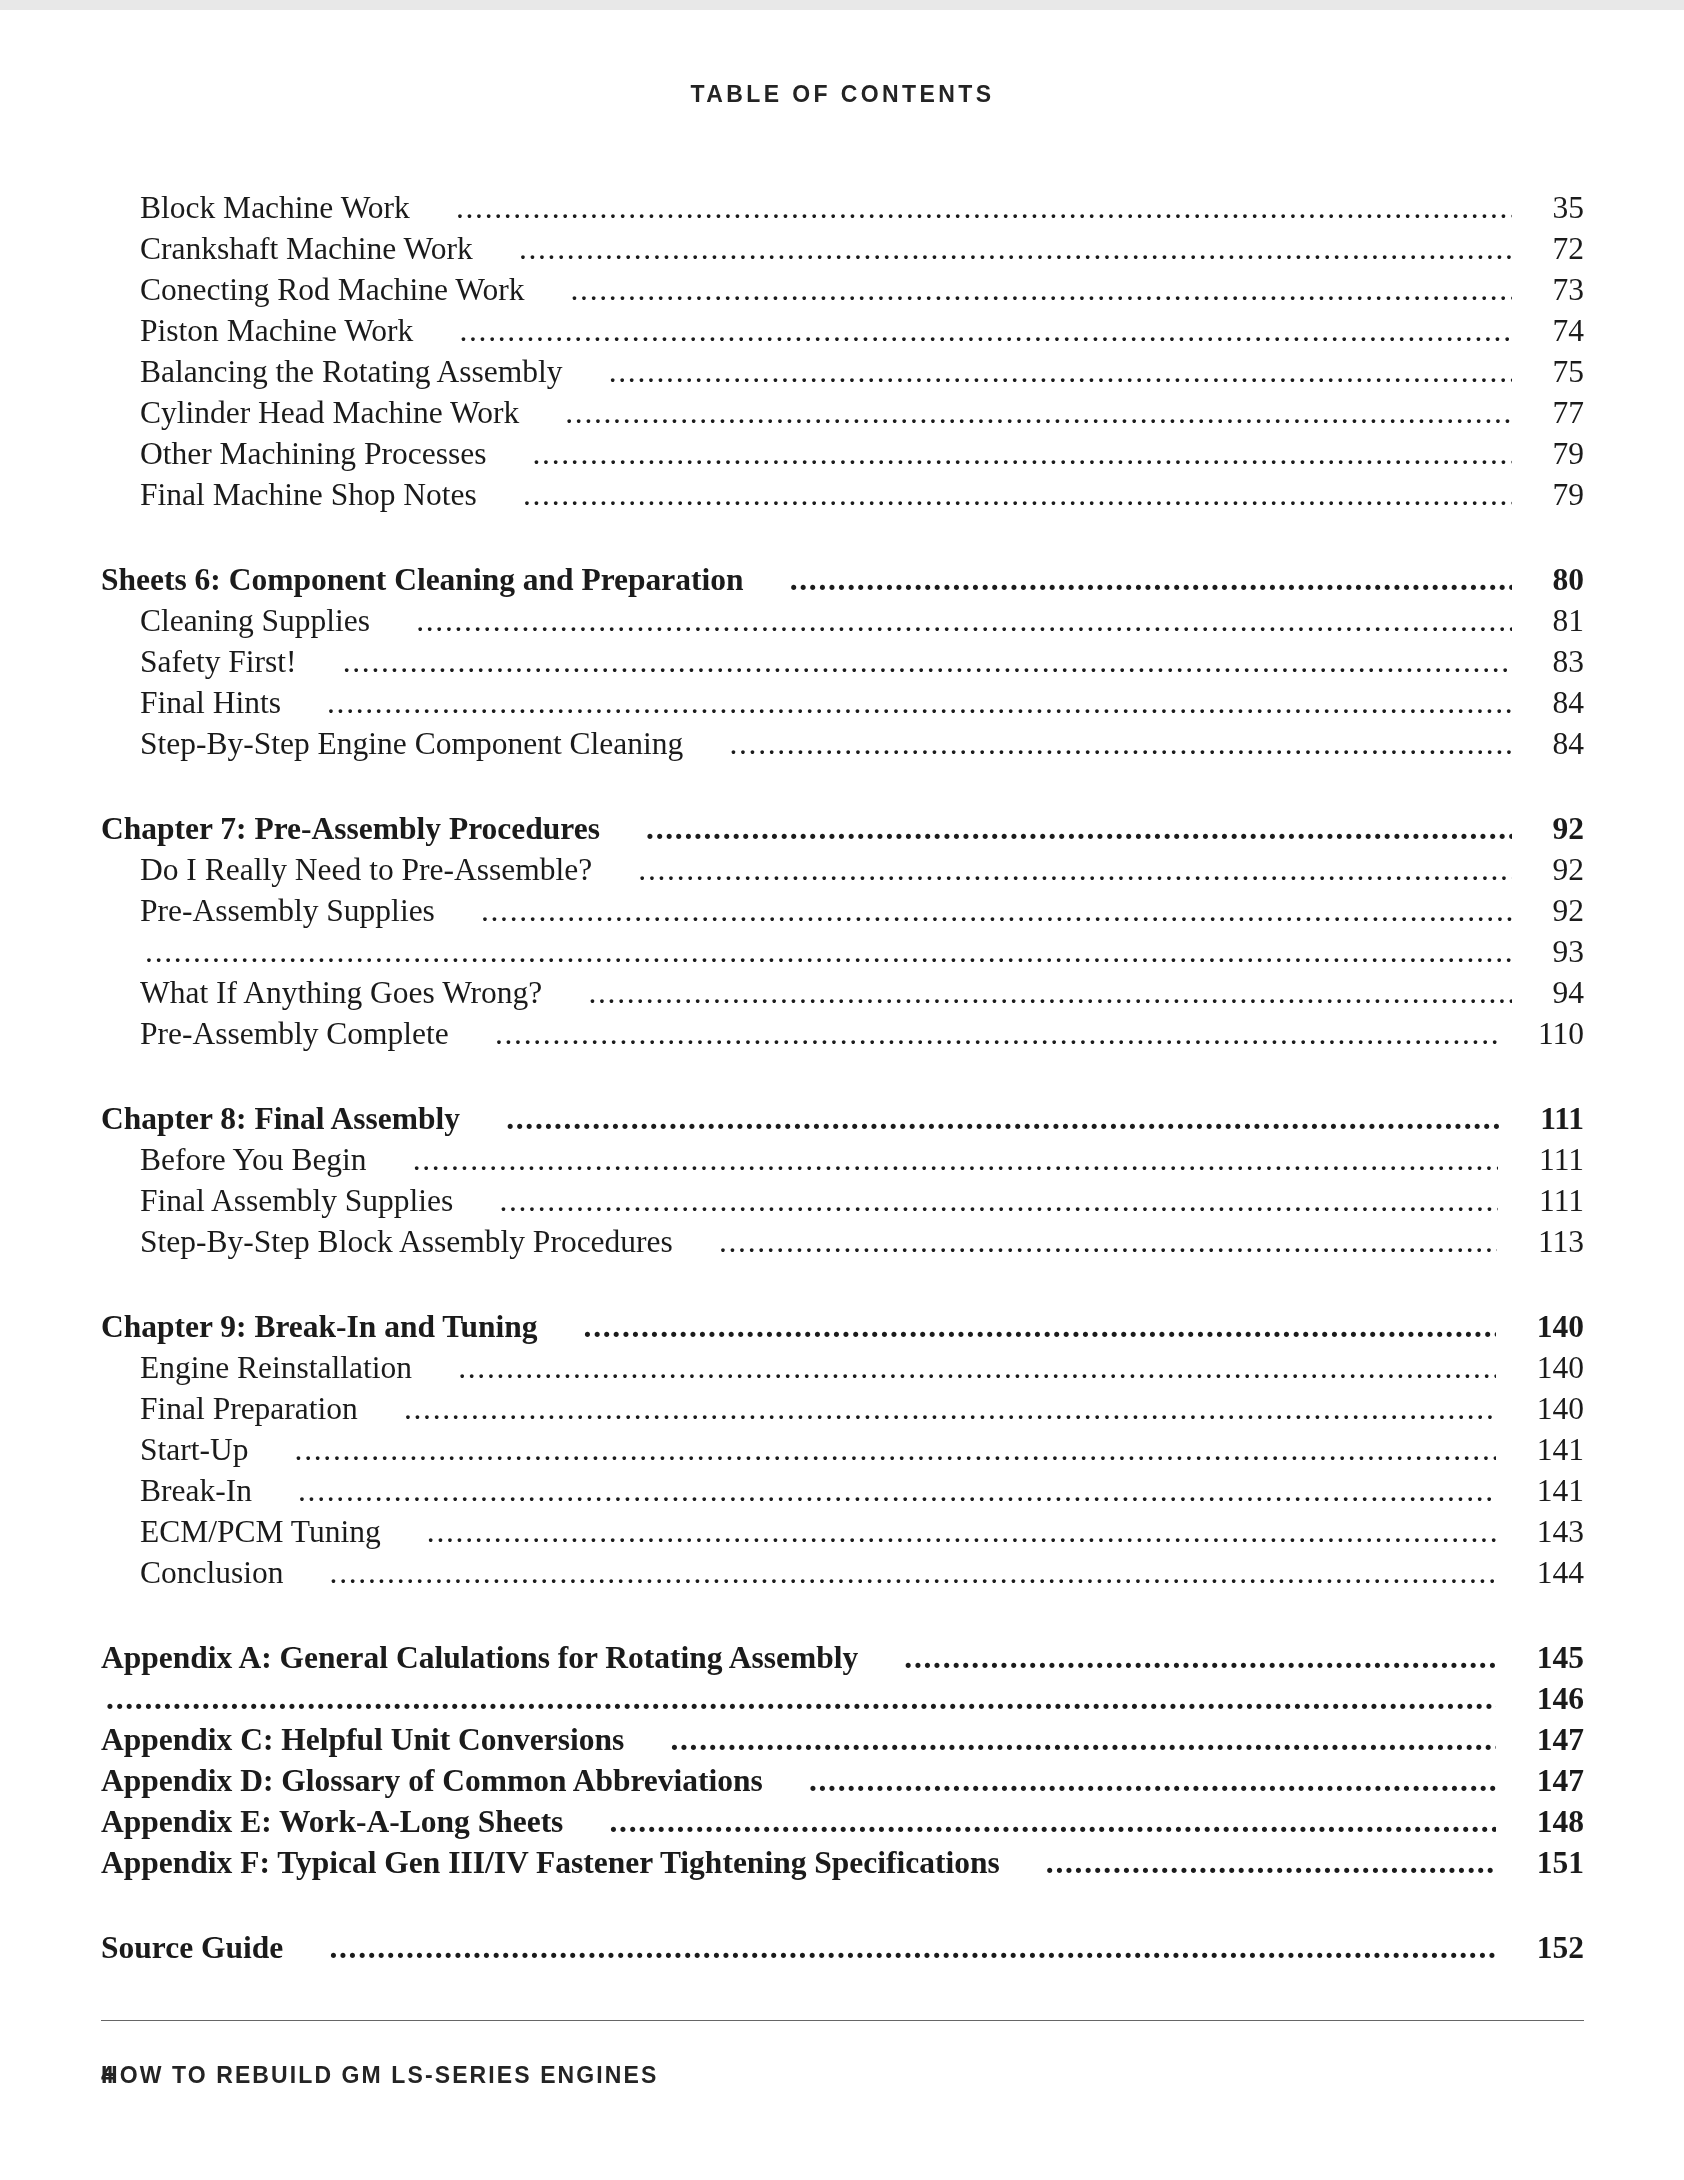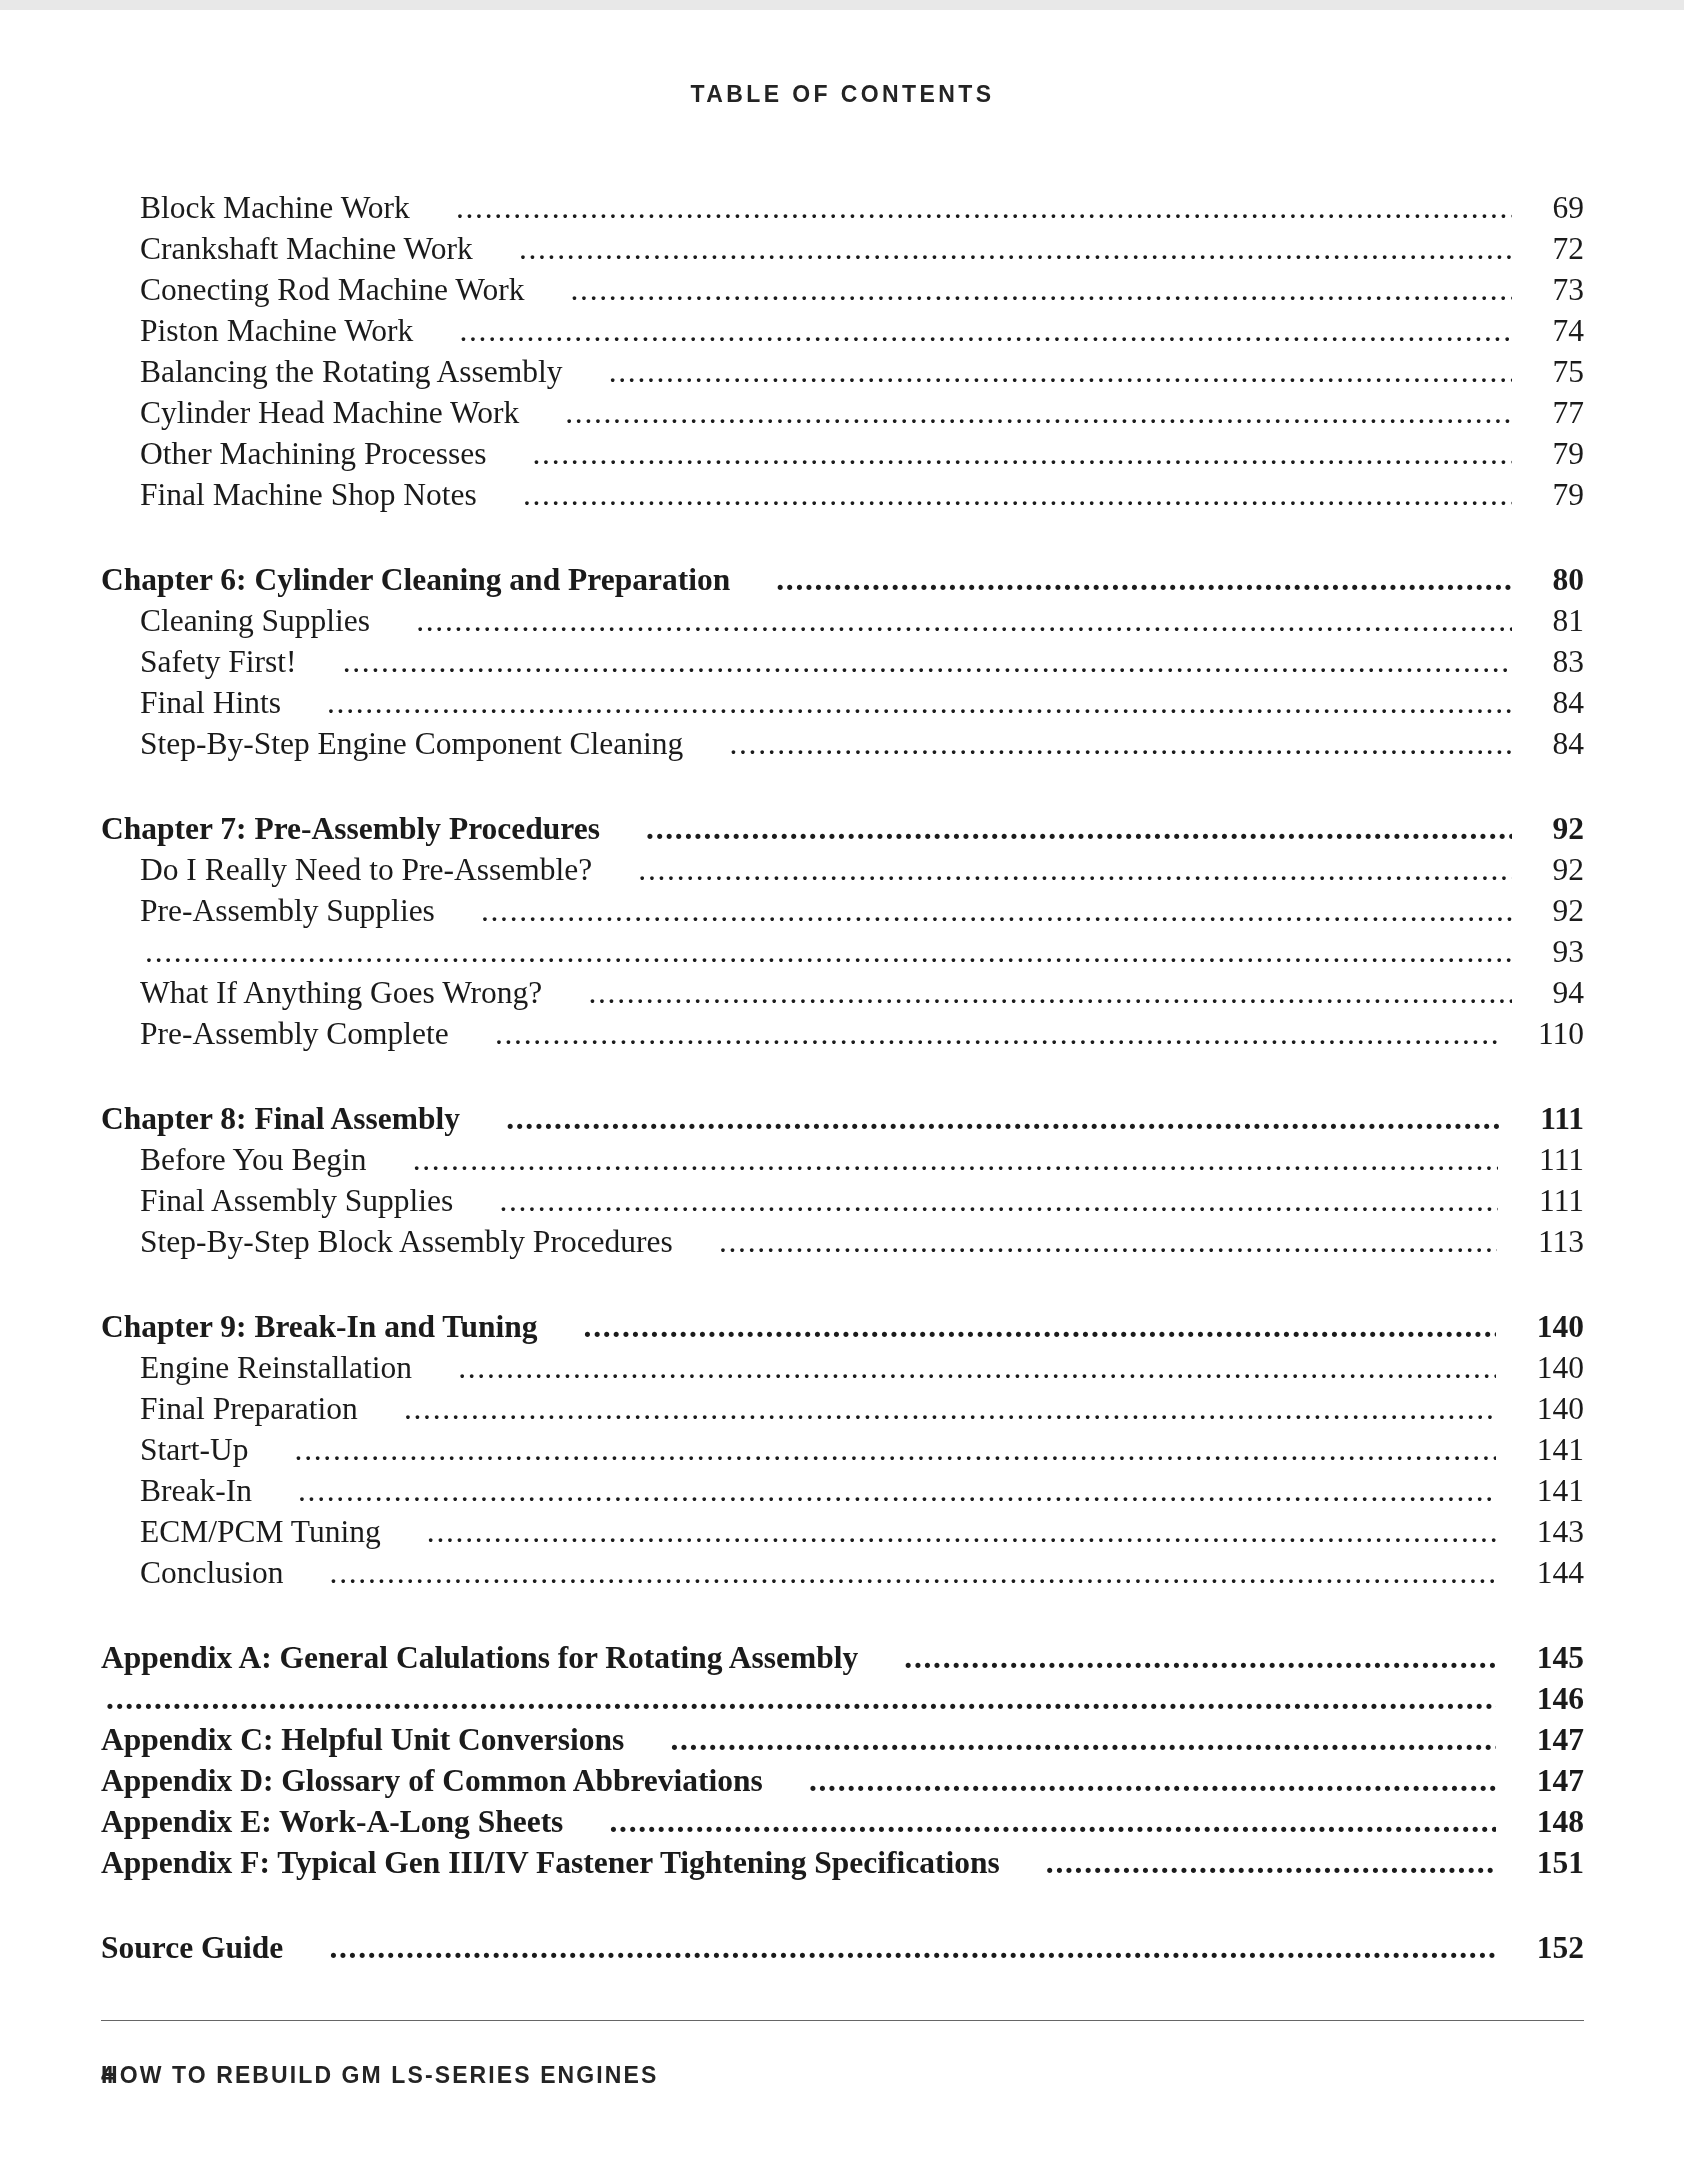--- a/index.html
+++ b/index.html
@@ -75,21 +75,21 @@
 <body>
 
 <div class="page">
 
   <div class="doc-title">TABLE OF CONTENTS</div>
 
   <div class="toc">
       <div class="row sub">
         <span class="label">Block Machine Work</span>
         <span class="dots" aria-hidden="true">........................................................................................................................................................................................................................................................................................</span>
-        <span class="pagenum">69</span>
+        <span class="pagenum">35</span>
       </div>
       <div class="row sub">
         <span class="label">Crankshaft Machine Work</span>
         <span class="dots" aria-hidden="true">........................................................................................................................................................................................................................................................................................</span>
         <span class="pagenum">72</span>
       </div>
       <div class="row sub">
         <span class="label">Conecting Rod Machine Work</span>
         <span class="dots" aria-hidden="true">........................................................................................................................................................................................................................................................................................</span>
         <span class="pagenum">73</span>
@@ -113,21 +113,21 @@
         <span class="label">Other Machining Processes</span>
         <span class="dots" aria-hidden="true">........................................................................................................................................................................................................................................................................................</span>
         <span class="pagenum">79</span>
       </div>
       <div class="row sub">
         <span class="label">Final Machine Shop Notes</span>
         <span class="dots" aria-hidden="true">........................................................................................................................................................................................................................................................................................</span>
         <span class="pagenum">79</span>
       </div>
       <div class="row heading gap">
-        <span class="label">Chapter 6: Cylinder Cleaning and Preparation</span>
+        <span class="label">Sheets 6: Component Cleaning and Preparation</span>
         <span class="dots" aria-hidden="true">........................................................................................................................................................................................................................................................................................</span>
         <span class="pagenum">80</span>
       </div>
       <div class="row sub">
         <span class="label">Cleaning Supplies</span>
         <span class="dots" aria-hidden="true">........................................................................................................................................................................................................................................................................................</span>
         <span class="pagenum">81</span>
       </div>
       <div class="row sub">
         <span class="label">Safety First!</span>

